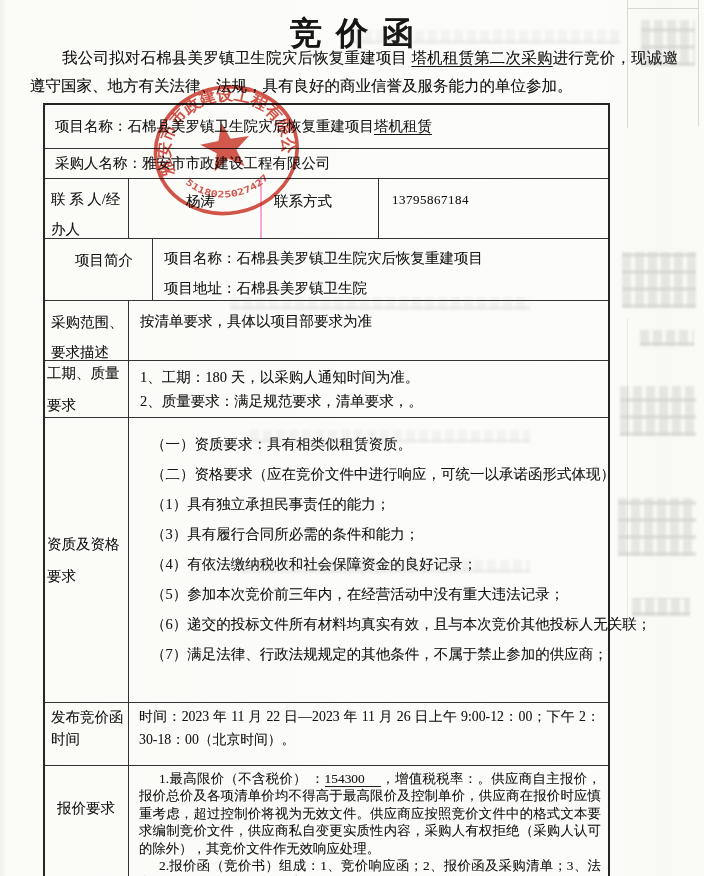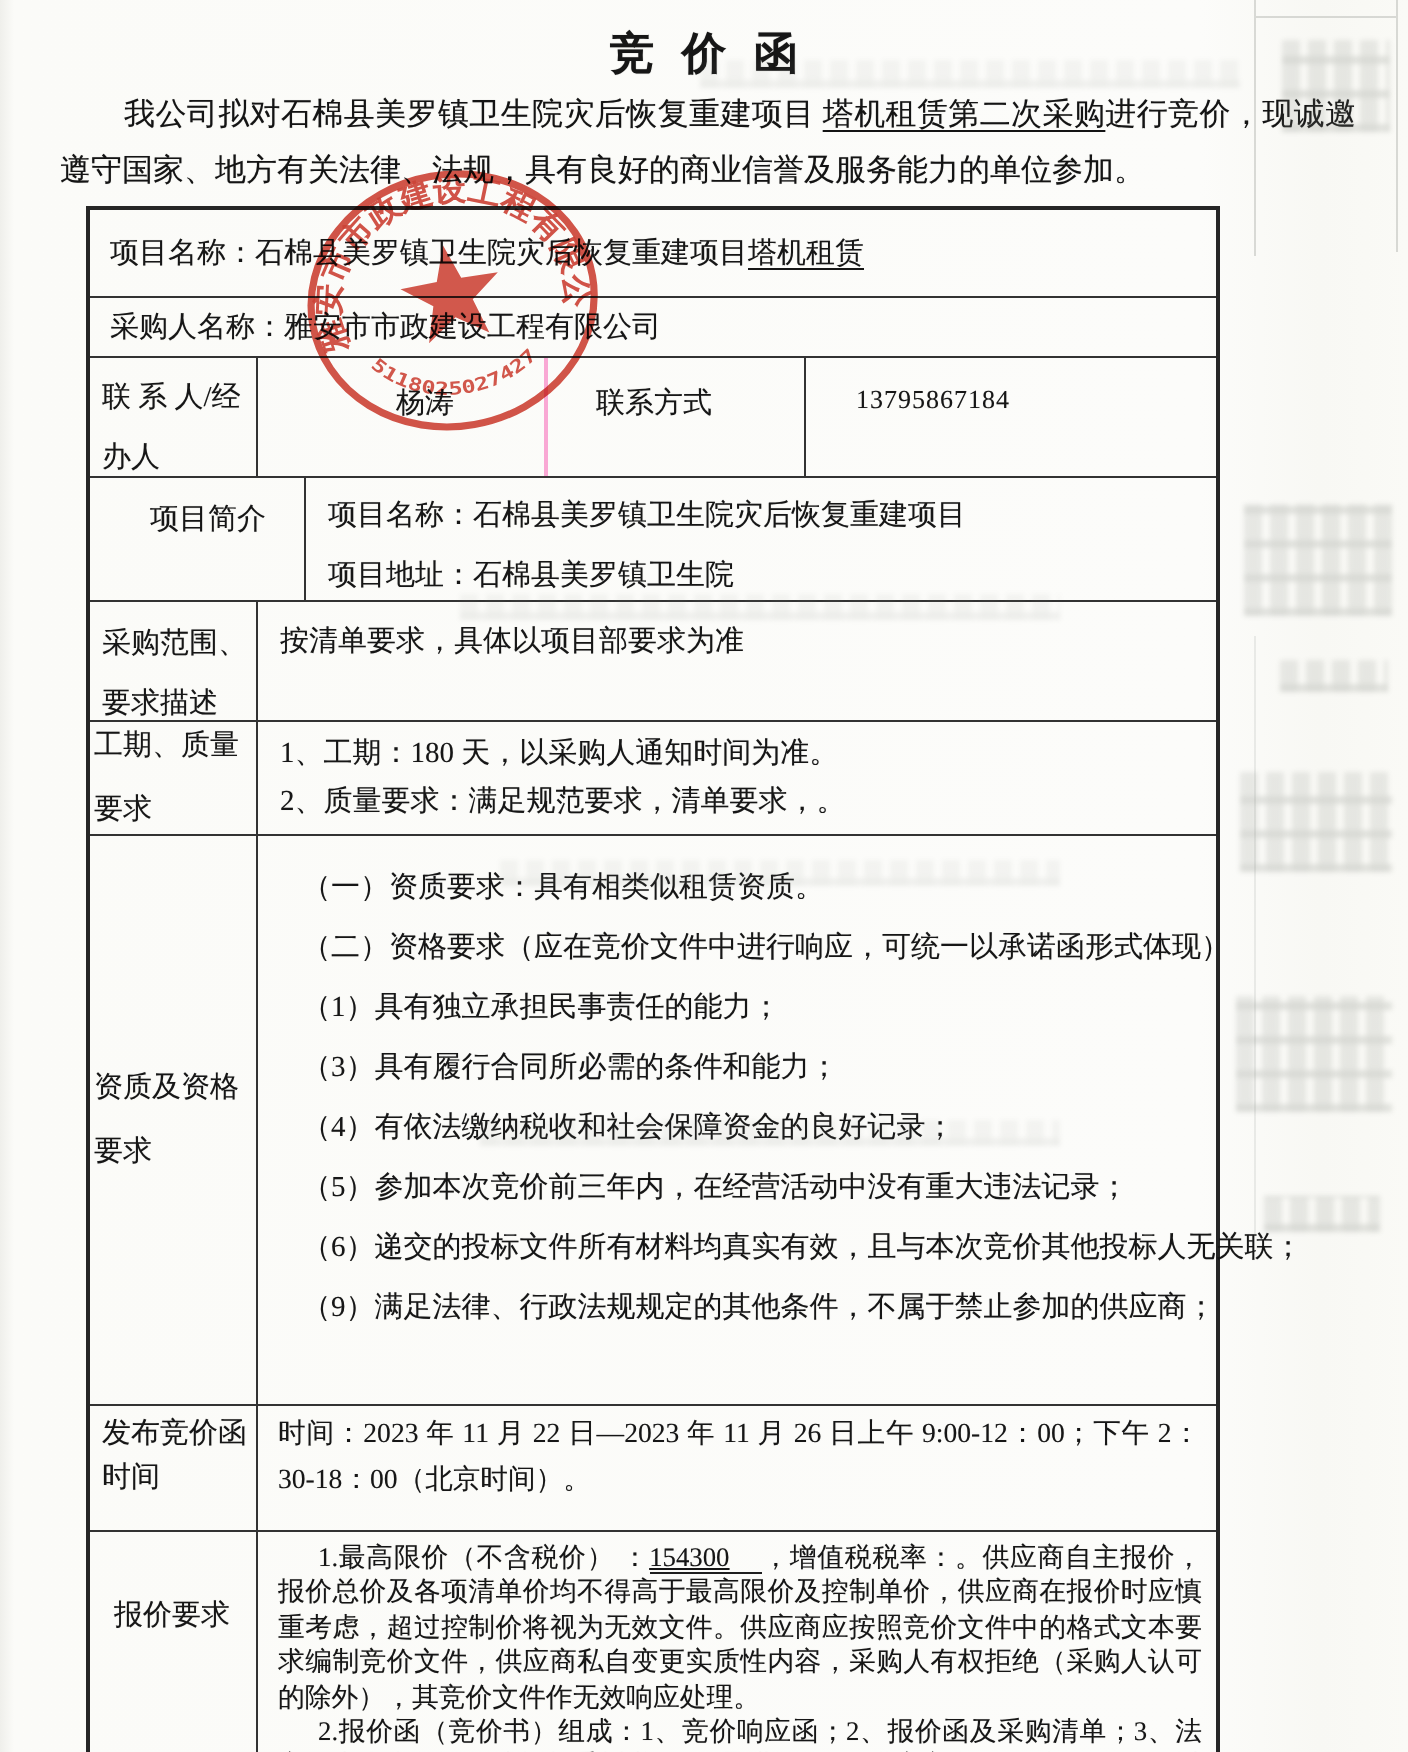--- a/index.html
+++ b/index.html
@@ -6,33 +6,33 @@
   body{
     width:704px;height:876px;position:relative;overflow:hidden;
     background:linear-gradient(90deg,#efefeb 0,#fbfbf8 7px,#fcfcfa 600px,#f8f8f4 660px,#fafaf6 704px);
     font-family:"Liberation Serif","DejaVu Serif",serif;
     color:#1e1e1e;
   }
   .sheet{position:absolute;inset:0;}
   
   .doc-title{
     position:absolute;top:12px;left:0;width:100%;
-    text-align:center;font-size:22px;font-weight:700;
+    text-align:center;font-size:32px;font-weight:700;
     letter-spacing:14px;text-indent:14px;color:#161616;
     text-shadow:0 0 .5px rgba(0,0,0,.4);
   }
   
   .intro{
     position:absolute;left:30px;top:44px;width:648px;
     font-size:15.5px;line-height:27.5px;text-align:justify;
     text-indent:32px;color:#141414;
     text-shadow:0 0 .4px rgba(0,0,0,.35);
   }
   .u{ text-decoration:underline; text-underline-offset:3px; }
-  .u-price{ border-bottom:1px solid #1e1e1e; padding-right:16px;text-decoration:underline; }
+  .u-price{ border-bottom:1px solid #1e1e1e; padding-right:16px; }
   
   .bid-table{
     position:absolute;left:43px;top:103px;width:567px;height:790px;
     border:2px solid #262626;background:transparent;
     font-size:14.5px;color:#161616;
     text-shadow:0 0 .4px rgba(0,0,0,.3);
     display:flex;flex-direction:column;box-sizing:border-box;
   }
   .tr{display:flex;border-bottom:1px solid #333;box-sizing:border-box;flex:0 0 auto;}
   .tr:last-child{border-bottom:none;}
@@ -42,21 +42,21 @@
     padding:5px 2px 0 6px;line-height:30px;
   }
   .hcol.center{text-align:left;padding-left:2px;}
   .hcol.vcenter{display:flex;flex-direction:column;justify-content:center;padding-top:0;line-height:32px;}
   .content{flex:1 1 auto;min-width:0;}
   
   .row-single{height:30px;align-items:center;}
   .row-single .full{flex:1;padding-left:10px;display:flex;align-items:center;}
   .r1{height:44px;}
   .r2{height:30px;}
-  .r3{height:60px;gap:12px;}
+  .r3{height:60px;}
   .r3 .name-cell{flex:0 0 133px;border-right:2px solid #f9a8d4;padding:13px 0 0 12px;text-align:center;}
   .r3 .method-cell{flex:0 0 117px;border-right:1px solid #333;padding:13px 0 0 12px;}
   .r3 .phone-cell{flex:1;padding:13px 0 0 13px;font-size:13px;letter-spacing:.5px;}
   .r4{height:62px;}
   .r4 .content{padding:4px 10px 0 11px;line-height:30px;}
   .r4 .hcol{padding-top:6px;margin-left:24px;}
   .r5{height:60px;}
   .r5 .content{padding:7px 10px 0 11px;line-height:26px;}
   .r5 .hcol{padding-top:6px;line-height:30px;}
   .r6{height:57px;}
@@ -157,21 +157,21 @@
         <div>要求</div>
       </div>
       <div class="cell content">
         <div class="q-item">（一）资质要求：具有相类似租赁资质。</div>
         <div class="q-item">（二）资格要求（应在竞价文件中进行响应，可统一以承诺函形式体现）</div>
         <div class="q-item">（1）具有独立承担民事责任的能力；</div>
         <div class="q-item">（3）具有履行合同所必需的条件和能力；</div>
         <div class="q-item">（4）有依法缴纳税收和社会保障资金的良好记录；</div>
         <div class="q-item">（5）参加本次竞价前三年内，在经营活动中没有重大违法记录；</div>
         <div class="q-item">（6）递交的投标文件所有材料均真实有效，且与本次竞价其他投标人无关联；</div>
-        <div class="q-item">（9）满足法律、行政法规规定的其他条件，不属于禁止参加的供应商；</div>
+        <div class="q-item">（7）满足法律、行政法规规定的其他条件，不属于禁止参加的供应商；</div>
       </div>
     </div>
 
     <div class="tr r8">
       <div class="cell hcol">
         <div>发布竞价函</div>
         <div>时间</div>
       </div>
       <div class="cell content">时间：2023 年 11 月 22 日—2023 年 11 月 26 日上午 9:00-12：00；下午 2：30-18：00（北京时间）。</div>
     </div>

